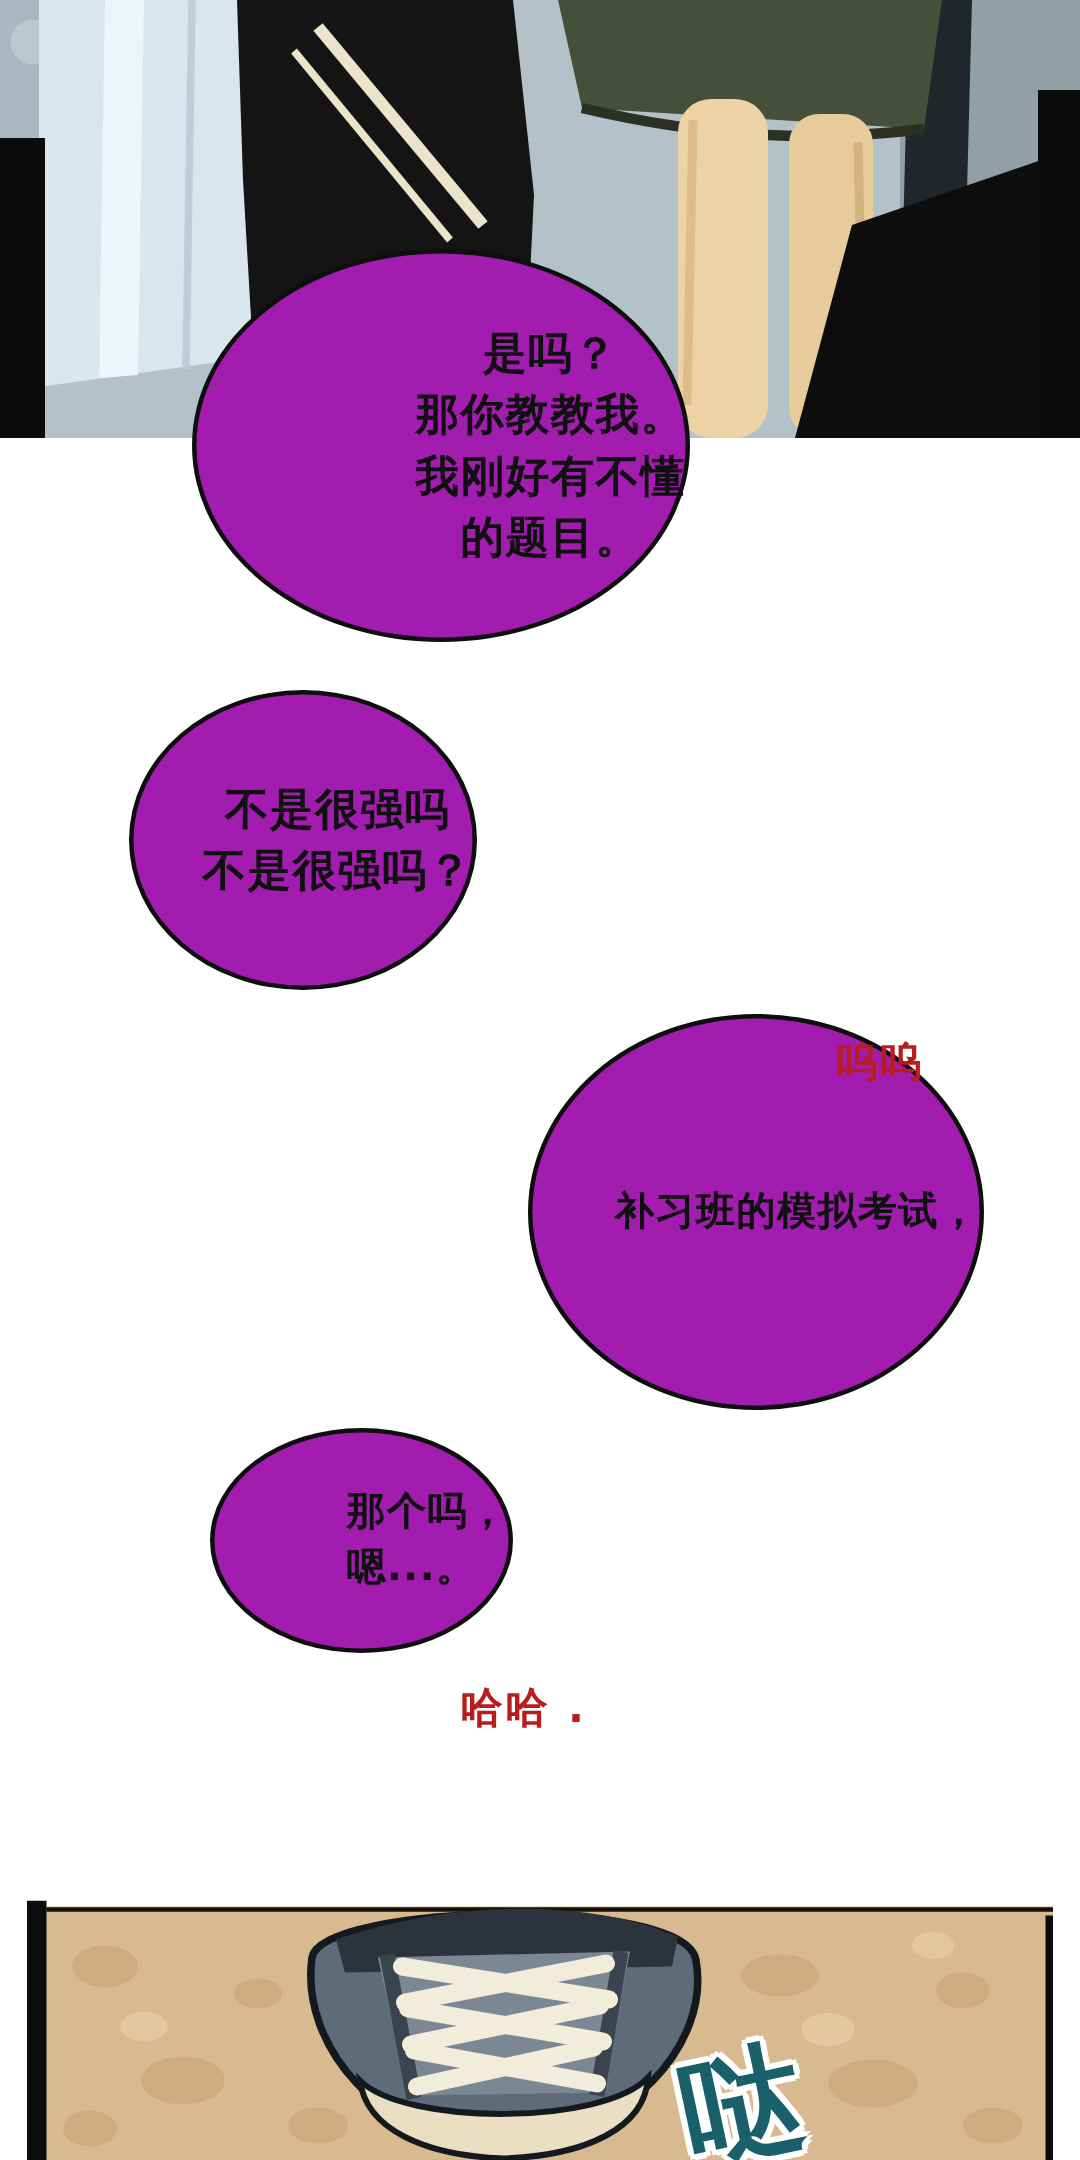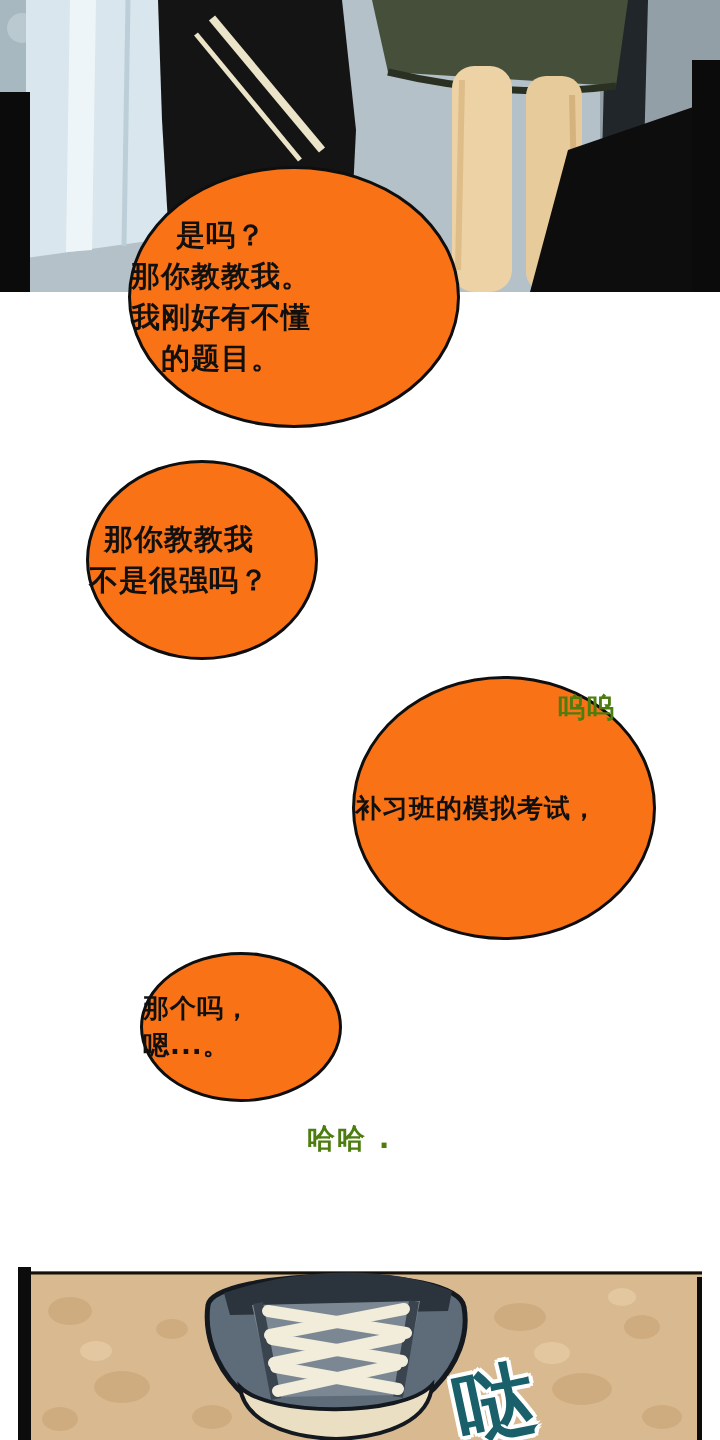--- a/index.html
+++ b/index.html
@@ -10,43 +10,43 @@
     background:#ffffff;
     font-family:"DejaVu Sans","Liberation Sans",sans-serif;
   }
   .panel{position:absolute;left:0;}
   .panel-top{top:0;width:720px;height:292px;}
   .panel-bottom{top:1267px;width:720px;height:173px;}
   .panel svg{display:block;}
 
   .bubble{
     position:absolute;
-    background:#f97316;
+    background:#a21caf;
     border:3px solid #0e0e0e;
     border-radius:50%;
-    display:flex;align-items:center;justify-content:flex-start;
+    display:flex;align-items:center;justify-content:flex-end;
   }
   .bubble .lines{
     text-align:center;
     color:#101010;
     font-weight:600;
     line-height:1.42;
     letter-spacing:1px;
   }
   .bubble .lines span{display:block;white-space:nowrap;}
   .b1{left:128px;top:166px;width:326px;height:256px;}
   .b1 .lines{font-size:29px;}
   .b2{left:86px;top:460px;width:226px;height:194px;}
   .b2 .lines{font-size:29px;}
   .b3{left:352px;top:676px;width:298px;height:258px;}
   .b3 .lines{font-size:26px;}
   .b4{left:140px;top:952px;width:196px;height:144px;}
   .b4 .lines{font-size:26px;text-align:left;}
 
-  .sfx{position:absolute;color:#4d7c0f;font-weight:700;text-align:center;}
+  .sfx{position:absolute;color:#b91c1c;font-weight:700;text-align:center;}
   .sfx-sob{left:558px;top:690px;font-size:27px;letter-spacing:2px;}
   .sfx-laugh{left:268px;top:1120px;font-size:28px;letter-spacing:2px;margin-left:39px;}
   .sfx-step{
     position:absolute;
     left:455px;top:84px;
     font-size:80px;
     font-weight:800;
     color:#19606b;
     transform:rotate(-12deg);
     text-shadow:
@@ -102,21 +102,21 @@
     <div class="lines">
       <span>是吗？</span>
       <span>那你教教我。</span>
       <span>我刚好有不懂</span>
       <span>的题目。</span>
     </div>
   </div>
 
   <div class="bubble b2">
     <div class="lines">
-      <span>那你教教我</span>
+      <span>不是很强吗</span>
       <span>不是很强吗？</span>
     </div>
   </div>
 
   <div class="bubble b3">
     <div class="lines">
       <span>补习班的模拟考试，</span>
     </div>
   </div>
 

